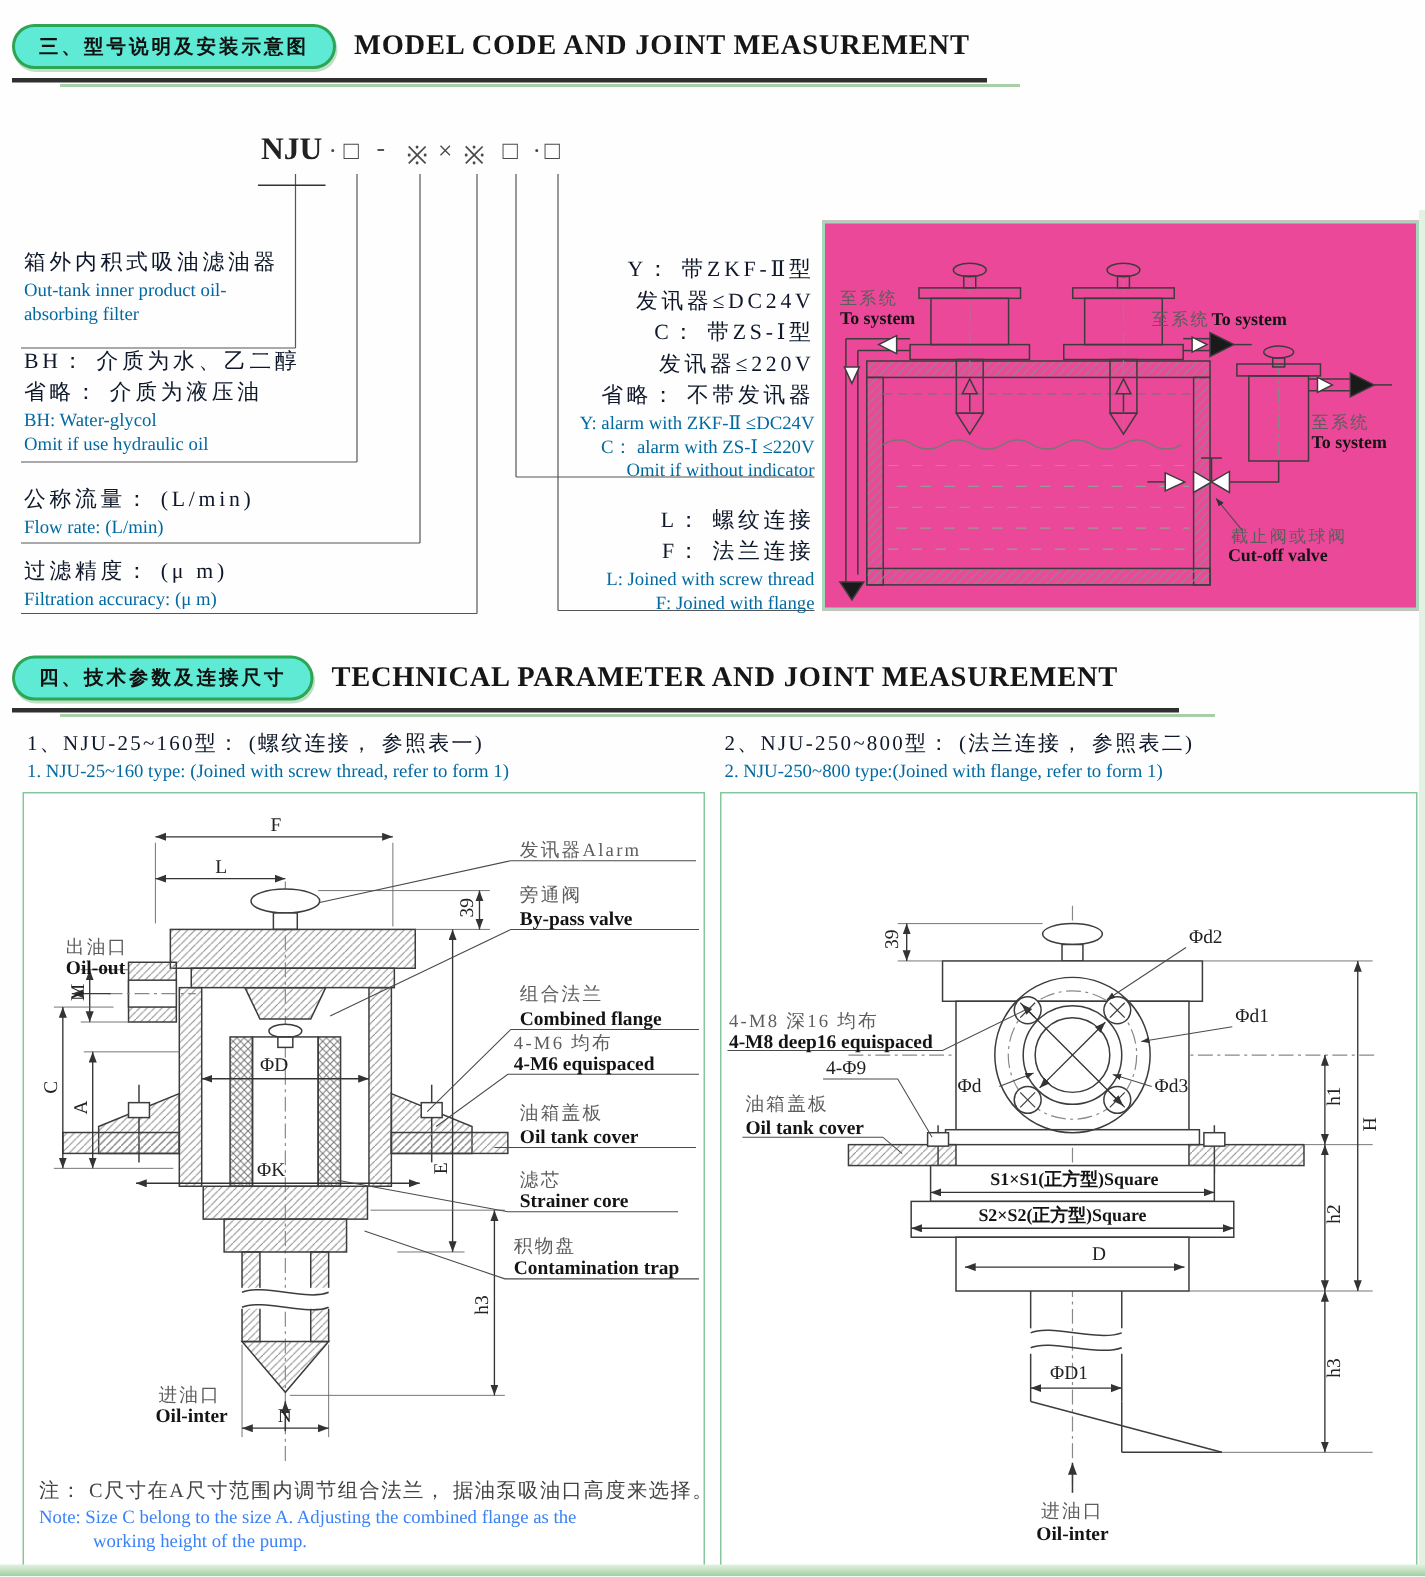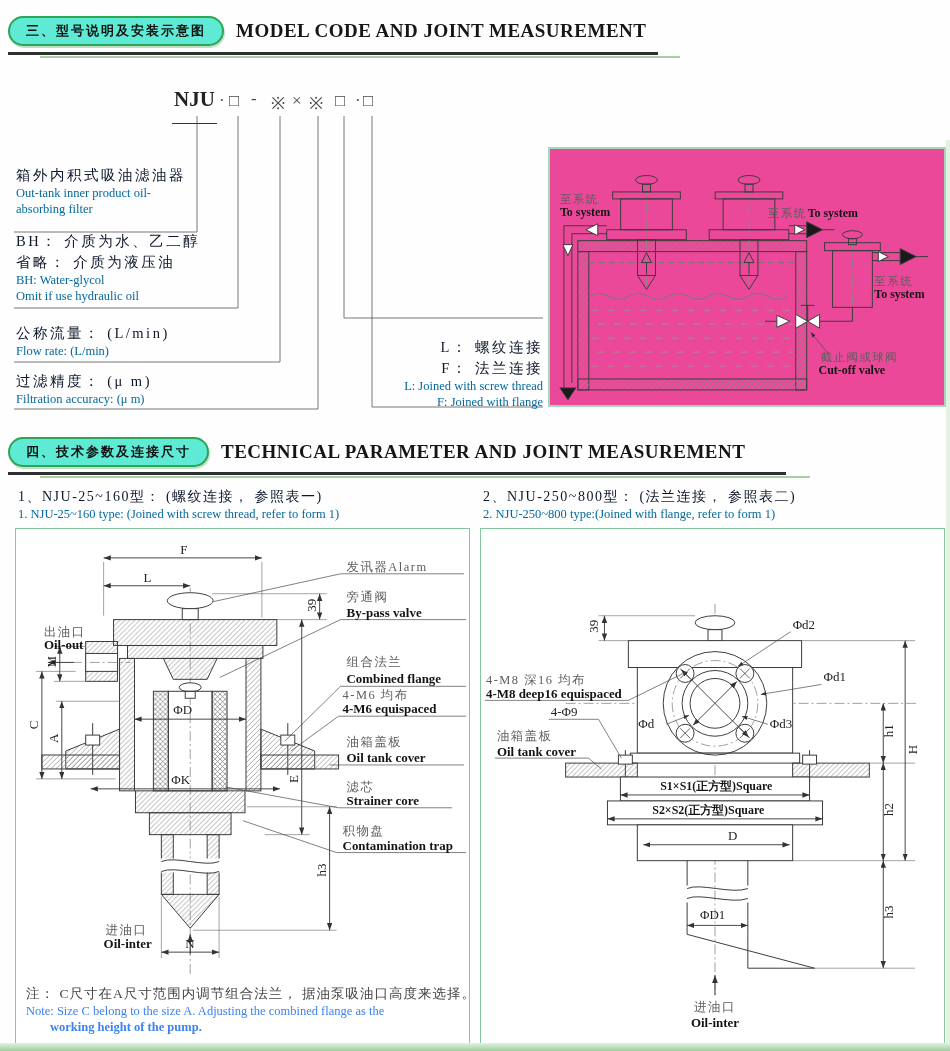--- a/index.html
+++ b/index.html
@@ -20,21 +20,21 @@
   .r{text-align:right;}
   
   .mc{position:absolute;font-size:17px;color:#4a4a4a;white-space:nowrap;}
   .mc-name{font-size:21px;font-weight:700;color:#222;border-bottom:1.5px solid #333;padding:0 2px 11px 2px;}
   
   .panel{position:absolute;border:1px solid #85c79c;background:#fff;}
   .install-box{position:absolute;border:2px solid #a7d7ba;background:#ec4899;}
   .note{position:absolute;left:10px;top:456px;width:432px;}
   .note .n-cn{color:#444;font-size:13.5px;letter-spacing:1px;white-space:nowrap;}
   .note .n-en{color:#3b82f6;font-size:12.5px;line-height:16px;white-space:nowrap;}
-  .note .n-en2{margin-left:24px;font-weight:bold;}
+  .note .n-en2{margin-left:36px;}
   .bottom-bar{position:absolute;left:0;top:1043px;width:950px;height:8px;
               background:linear-gradient(#e2f1e2,#9ecf9e);}
   .edge-right{position:absolute;right:0;top:140px;width:4px;height:911px;background:#e4f2e4;}
   
   svg text{font-family:"Liberation Serif","DejaVu Serif",serif;}
   .tcn{fill:#5d5d5d;font-size:12.5px;letter-spacing:1.5px;}
   .ten{fill:#141414;font-size:13px;font-weight:700;}
   .dim{fill:#222;font-size:13px;}
   .cl{stroke:#888;stroke-width:.8;stroke-dasharray:10 3 2 3;fill:none;}
   .ln{stroke:#3c3c3c;stroke-width:1;fill:none;}
@@ -97,20 +97,30 @@
     </div>
     <div class="abs" style="left:16px;top:286px;">
       <div class="cn">过滤精度： (μ m)</div>
       <div class="en">Filtration accuracy: (μ m)</div>
     </div>
     <div class="abs" style="left:16px;top:238px;">
       <div class="cn">公称流量： (L/min)</div>
       <div class="en">Flow rate: (L/min)</div>
     </div>
 
+    <div class="abs r" style="left:350px;top:85px;width:193px;">
+      <div class="cn">Y： 带ZKF-Ⅱ型</div>
+      <div class="cn">发讯器≤DC24V</div>
+      <div class="cn">C： 带ZS-Ⅰ型</div>
+      <div class="cn">发讯器≤220V</div>
+      <div class="cn">省略： 不带发讯器</div>
+      <div class="en">Y: alarm with ZKF-Ⅱ ≤DC24V</div>
+      <div class="en">C： alarm with ZS-Ⅰ ≤220V</div>
+      <div class="en">Omit if without indicator</div>
+    </div>
     <div class="abs r" style="left:350px;top:252px;width:193px;">
       <div class="cn">L： 螺纹连接</div>
       <div class="cn">F： 法兰连接</div>
       <div class="en">L: Joined with screw thread</div>
       <div class="en">F: Joined with flange</div>
     </div>
 
     <div class="install-box" style="left:548px;top:62px;width:394px;height:256px;">
       <svg width="390" height="252" viewBox="0 0 392 253">
         <defs>

